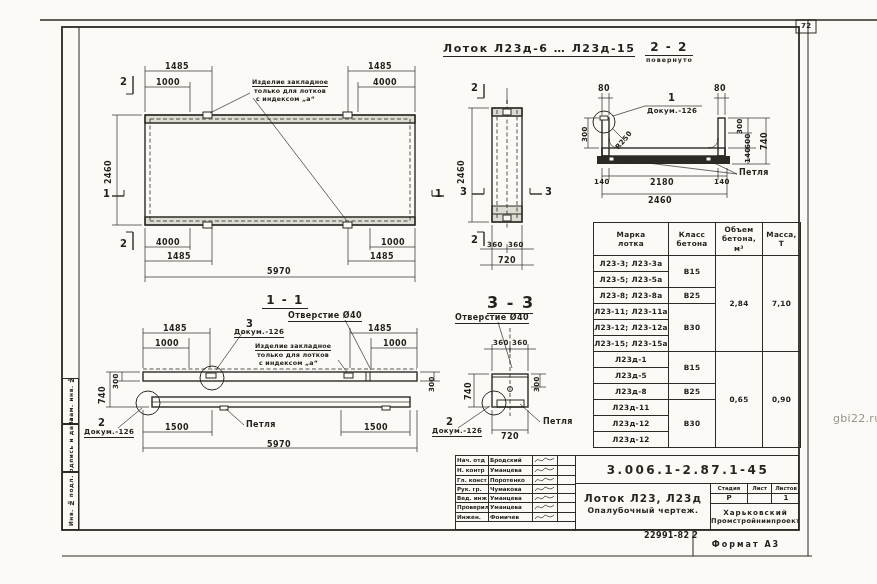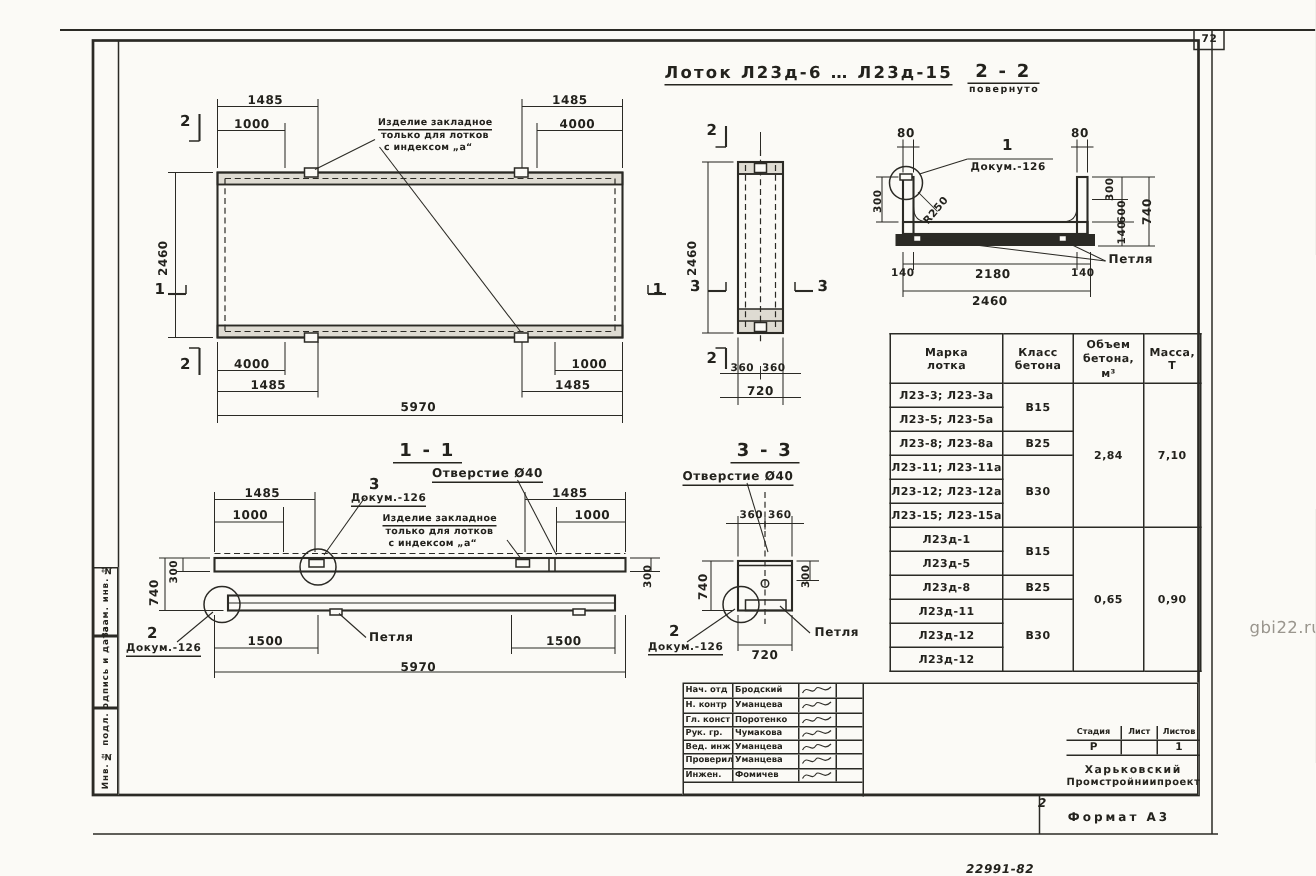--- a/index.html
+++ b/index.html
@@ -264,29 +264,29 @@
     <line class="thin" x1="531" y1="387" x2="546" y2="387"></line>
     <line class="thin" x1="540" y1="374" x2="540" y2="387"></line>
     <line class="thin" x1="492" y1="410" x2="492" y2="434"></line>
     <line class="thin" x1="528" y1="410" x2="528" y2="434"></line>
     <line class="thin" x1="492" y1="430" x2="528" y2="430"></line>
   </g>
 </svg>
 
 <div class="lbl sm" style="left:801px;top:22px;">72</div>
 <div class="wm" style="left:833px;top:412px;">gbi22.ru</div>
-<div class="lbl" style="left:644px;top:531px;font-style:italic;margin-top:44px;">22991-82</div>
+<div class="lbl" style="left:644px;top:531px;">22991-82</div>
 <div class="lbl" style="left:692px;top:531px;font-style:italic;">2</div>
 <div class="lbl ctr" style="left:693px;top:540px;width:106px;letter-spacing:2px;">Формат А3</div>
 
 <div class="lbl ttl" style="left:443px;top:42px;">Лоток Л23д-6 … Л23д-15</div>
 <div class="lbl ttl ctr" style="left:645px;top:40px;width:48px;font-size:12px;">2 - 2</div>
 <div class="lbl xs" style="left:646px;top:56px;letter-spacing:1px;">повернуто</div>
 <div class="lbl ttl ctr" style="left:262px;top:293px;width:46px;font-size:12px;">1 - 1</div>
-<div class="lbl ttl ctr" style="left:487px;top:293px;width:46px;font-size:12px;">3 - 3</div>
+<div class="lbl ttl ctr" style="left:487px;top:293px;width:46px;font-size:16px;">3 - 3</div>
 
 <div class="lbl" style="left:165px;top:62px;">1485</div>
 <div class="lbl" style="left:156px;top:78px;">1000</div>
 <div class="lbl" style="left:368px;top:62px;">1485</div>
 <div class="lbl" style="left:373px;top:78px;">4000</div>
 <div class="lbl rot" style="left:104px;top:184px;">2460</div>
 <div class="lbl" style="left:156px;top:238px;">4000</div>
 <div class="lbl" style="left:167px;top:252px;">1485</div>
 <div class="lbl" style="left:381px;top:238px;">1000</div>
 <div class="lbl" style="left:370px;top:252px;">1485</div>
@@ -491,21 +491,27 @@
       <div style="width:25px;">
             <svg class="sig" width="22" height="8">
               <path d="M1,6 C4,0 7,8 10,3 C12,0 15,7 20,2" stroke="#33322c" fill="none" stroke-width="0.8"></path>
             </svg>
           </div>
       <div style="width:16px;border-right:none;"></div>
     </div>
     <div style="border-top:1px solid #2b2a25;height:8px;"></div>
   </div>
 
-
+  <div class="tb-abs ctr" style="left:120px;top:0;width:224px;height:28px;border-bottom:1px solid #2b2a25;
+       font-size:12px;font-weight:700;letter-spacing:2.5px;line-height:28px;">3.006.1-2.87.1-45</div>
+
+  <div class="tb-abs ctr" style="left:120px;top:28px;width:135px;height:47px;border-right:1px solid #2b2a25;">
+    <div style="font-size:10.5px;font-weight:700;letter-spacing:1px;margin-top:8px;">Лоток Л23, Л23д</div>
+    <div style="font-size:7.8px;font-weight:600;letter-spacing:0.5px;margin-top:2px;">Опалубочный чертеж.</div>
+  </div>
 
   <div class="tb-abs" style="left:255px;top:28px;width:89px;height:47px;">
     <div style="display:flex;height:9px;border-bottom:1px solid #2b2a25;">
       <div class="ctr" style="width:36px;border-right:1px solid #2b2a25;font-size:5.4px;font-weight:600;line-height:9px;">Стадия</div>
       <div class="ctr" style="width:23px;border-right:1px solid #2b2a25;font-size:5.4px;font-weight:600;line-height:9px;">Лист</div>
       <div class="ctr" style="width:28px;font-size:5.4px;font-weight:600;line-height:9px;">Листов</div>
     </div>
     <div style="display:flex;height:9px;border-bottom:1px solid #2b2a25;">
       <div class="ctr" style="width:36px;border-right:1px solid #2b2a25;font-size:7px;font-weight:700;line-height:9px;">Р</div>
       <div class="ctr" style="width:23px;border-right:1px solid #2b2a25;font-size:7px;font-weight:700;line-height:9px;"></div>

